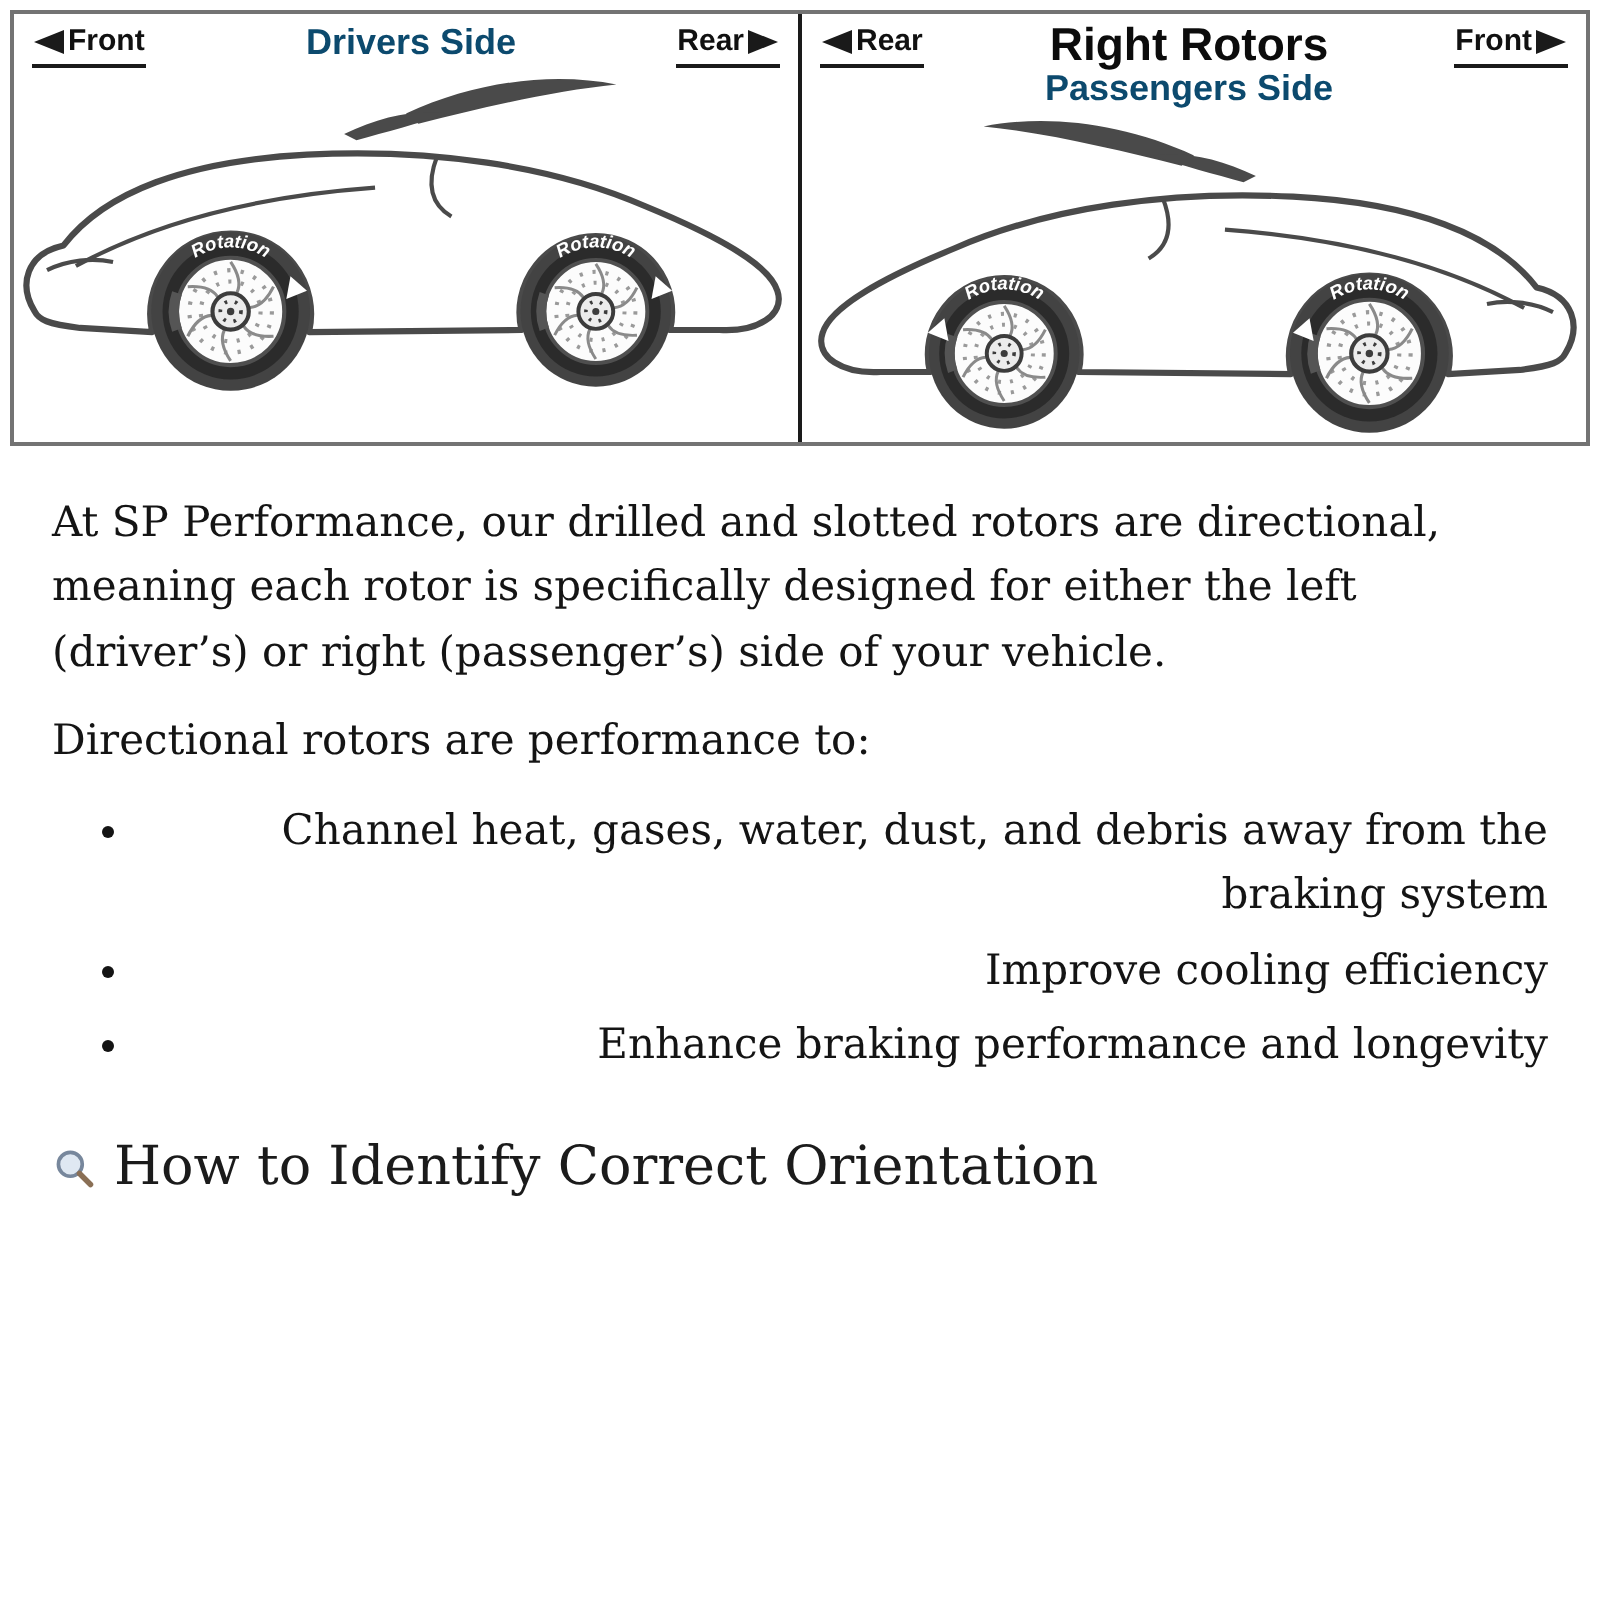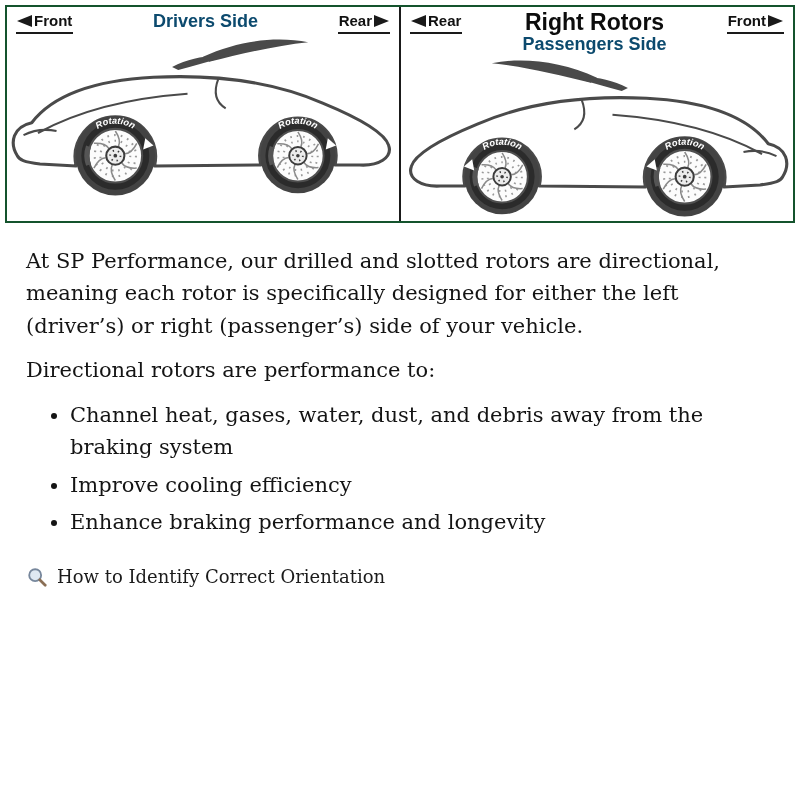--- a/index.html
+++ b/index.html
@@ -3,21 +3,21 @@
 <meta charset="utf-8">
 <style>
   html,body { margin:0; padding:0; }
   body {
     width:800px; height:800px; overflow:hidden;
     background:#ffffff; color:#141414;
     font-family:"DejaVu Serif", serif;
   }
 
   
-  .diagram { display:flex; margin:5px 5px 0 5px; border:2px solid #14532d; background:#fff; }
+  .diagram { display:flex; margin:5px 5px 0 5px; border:2px solid #737373; background:#fff; }
   .panel { flex:1 1 0; position:relative; min-width:0; }
   .panel + .panel { border-left:2px solid #1a1a1a; }
   .panel-header {
     display:flex; justify-content:space-between; align-items:flex-start;
     padding:6px 9px 0 9px;
     font-family:"Liberation Sans", sans-serif;
   }
   .corner {
     display:inline-flex; align-items:center; gap:2px;
     font-weight:bold; font-size:15px; line-height:1.1;
@@ -33,23 +33,23 @@
 
   
   .content { padding:12px 26px 0 26px; font-size:21px; line-height:1.55;border-radius:16px; }
   .content p { margin:10px 0 12px 0; }
   .sec-h2 {
     display:flex; align-items:center; gap:10px;
     font-size:22px; font-weight:bold; margin:22px 0 14px 0;
   }
   .sec-h3 {
     display:flex; align-items:center; gap:9px;
-    font-size:18px; font-weight:normal; margin:24px 0 12px 0; color:#1b1b1b;
-  }
-  .content ul { margin:8px 0 20px 0; padding-left:44px; }
+    font-size:27px; font-weight:normal; margin:24px 0 12px 0; color:#1b1b1b;
+  }
+  .content ul { margin:8px 0 20px 0; padding-left:44px;text-align:right; }
   .content li { margin:5px 0; }
 
   .check-icon {
     flex:0 0 auto; width:21px; height:21px; border-radius:4px;
     background:#28a45c; color:#fff;
     display:inline-flex; align-items:center; justify-content:center;
     font-family:"DejaVu Sans", sans-serif; font-size:15px; font-weight:bold;
   }
   .check-icon::before { content:"\2713"; }
   .mag-icon { flex:0 0 auto; width:22px; height:22px; }

